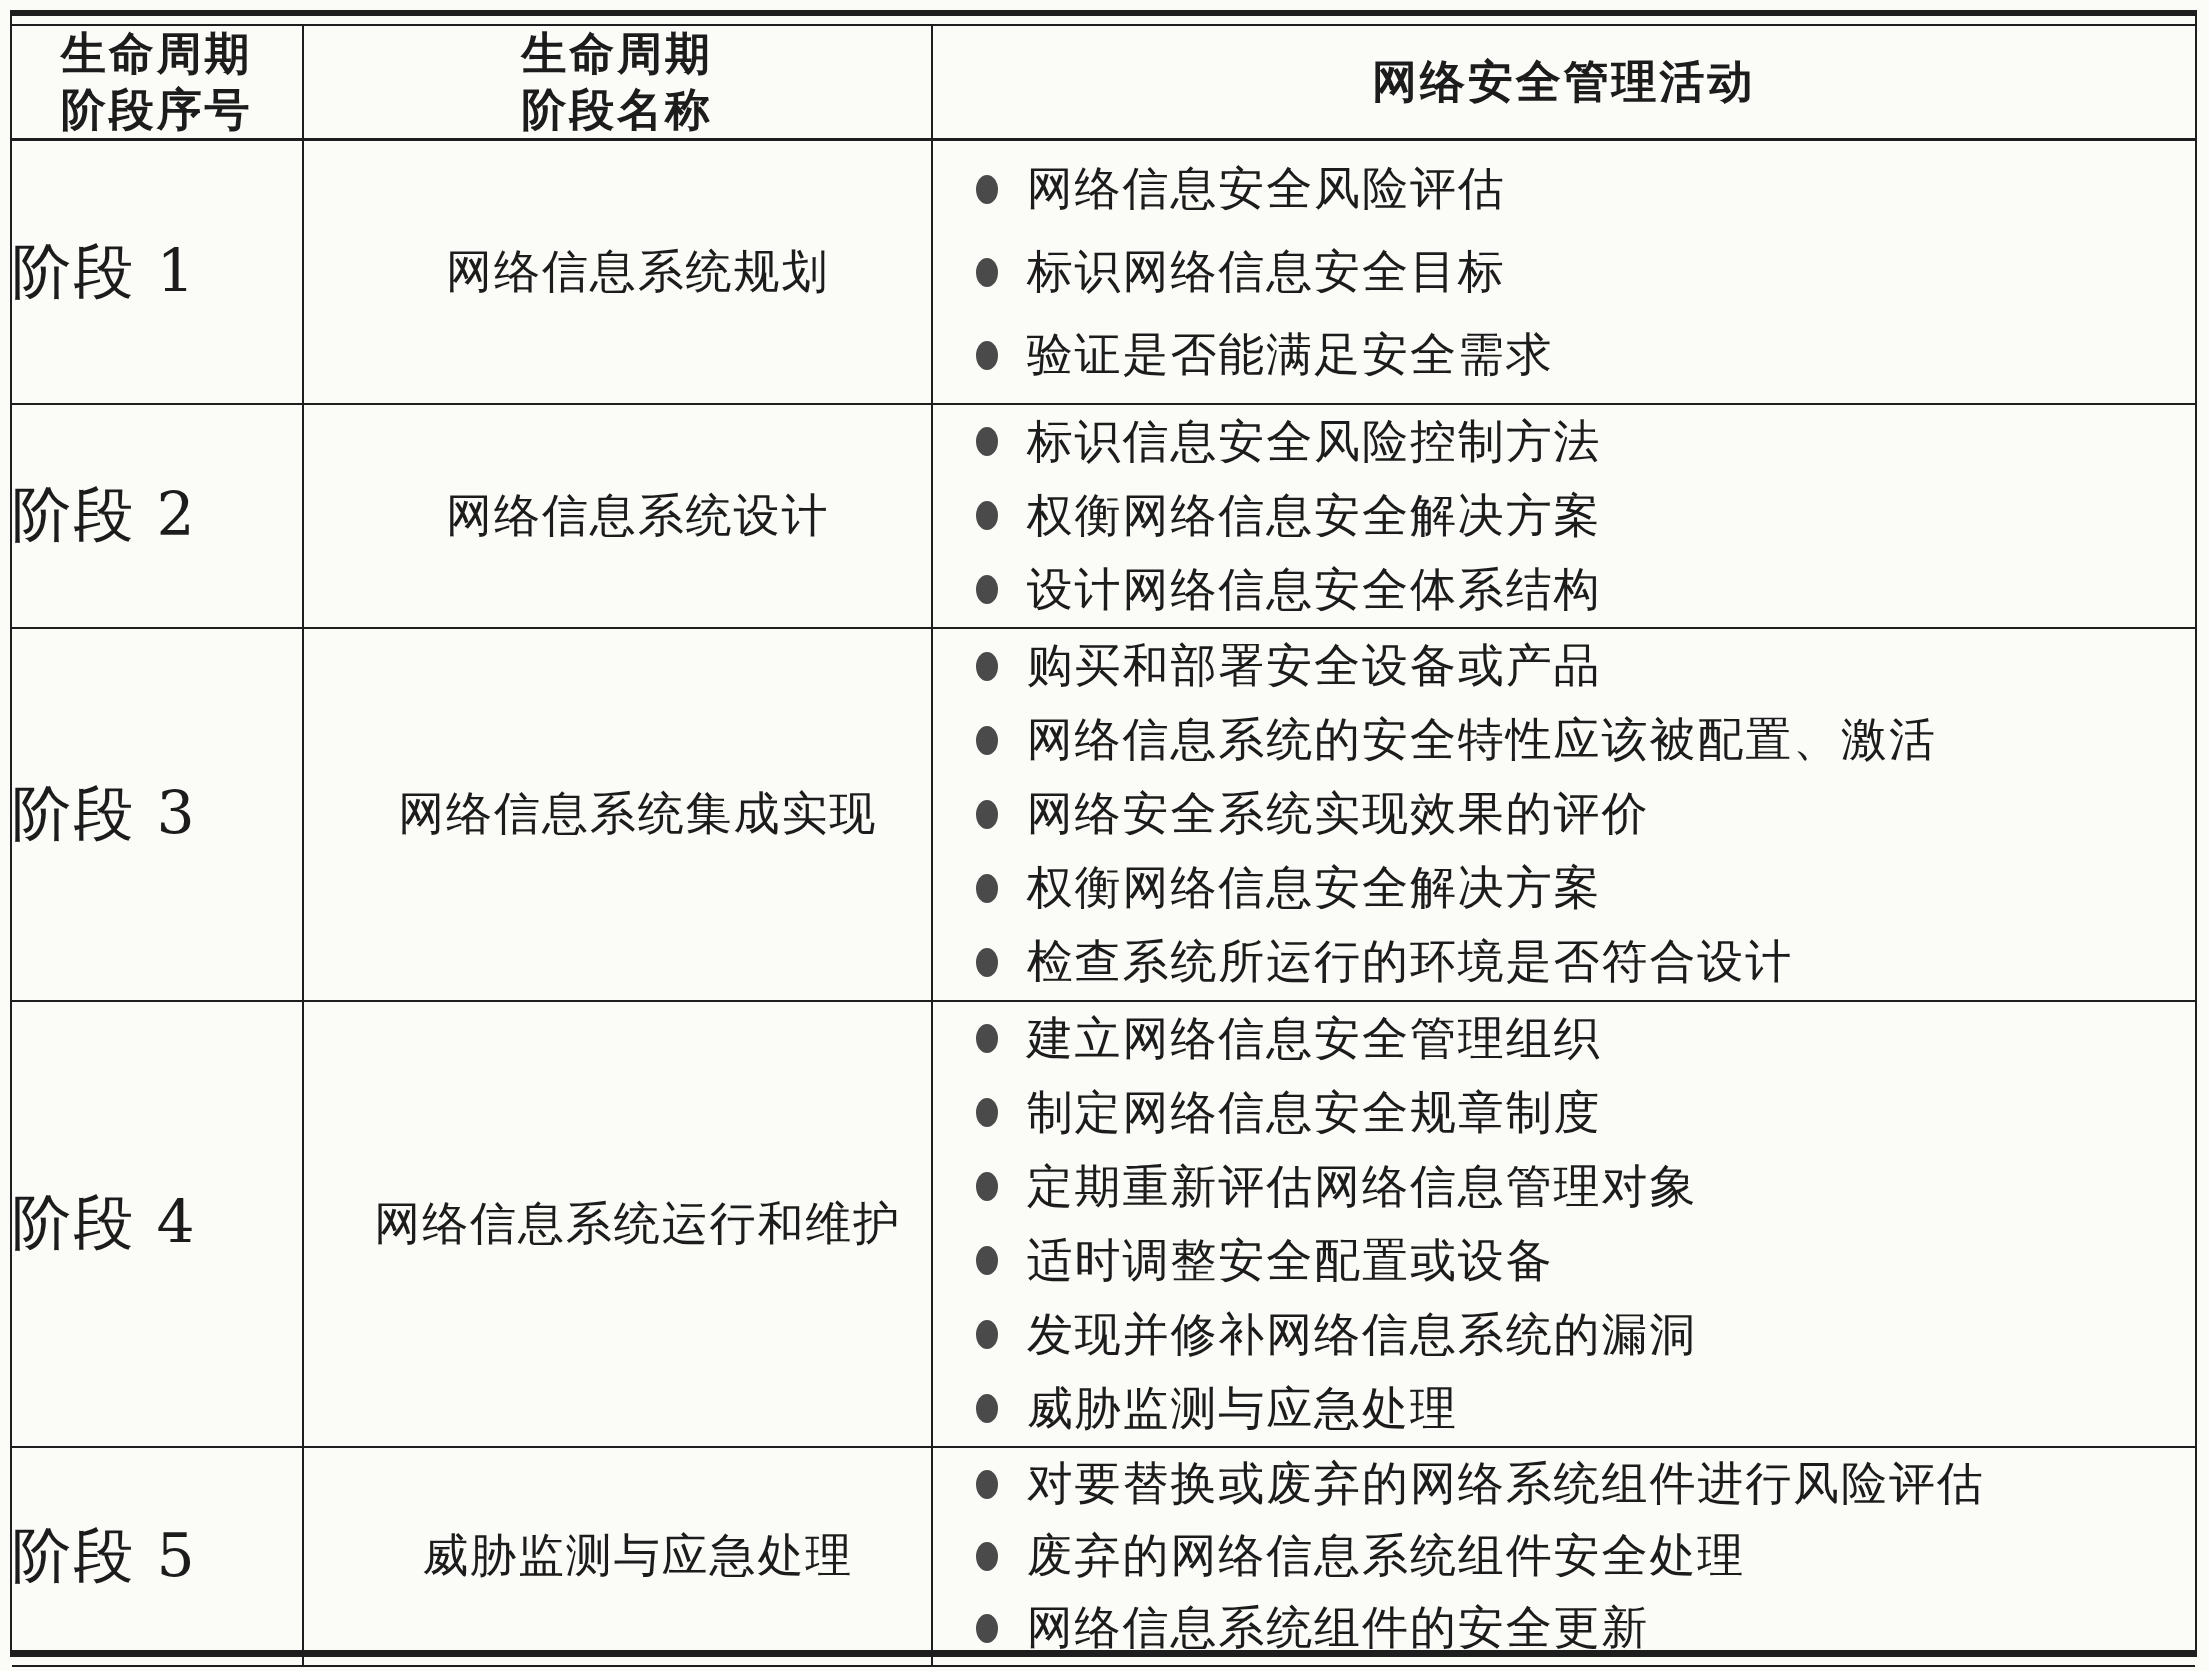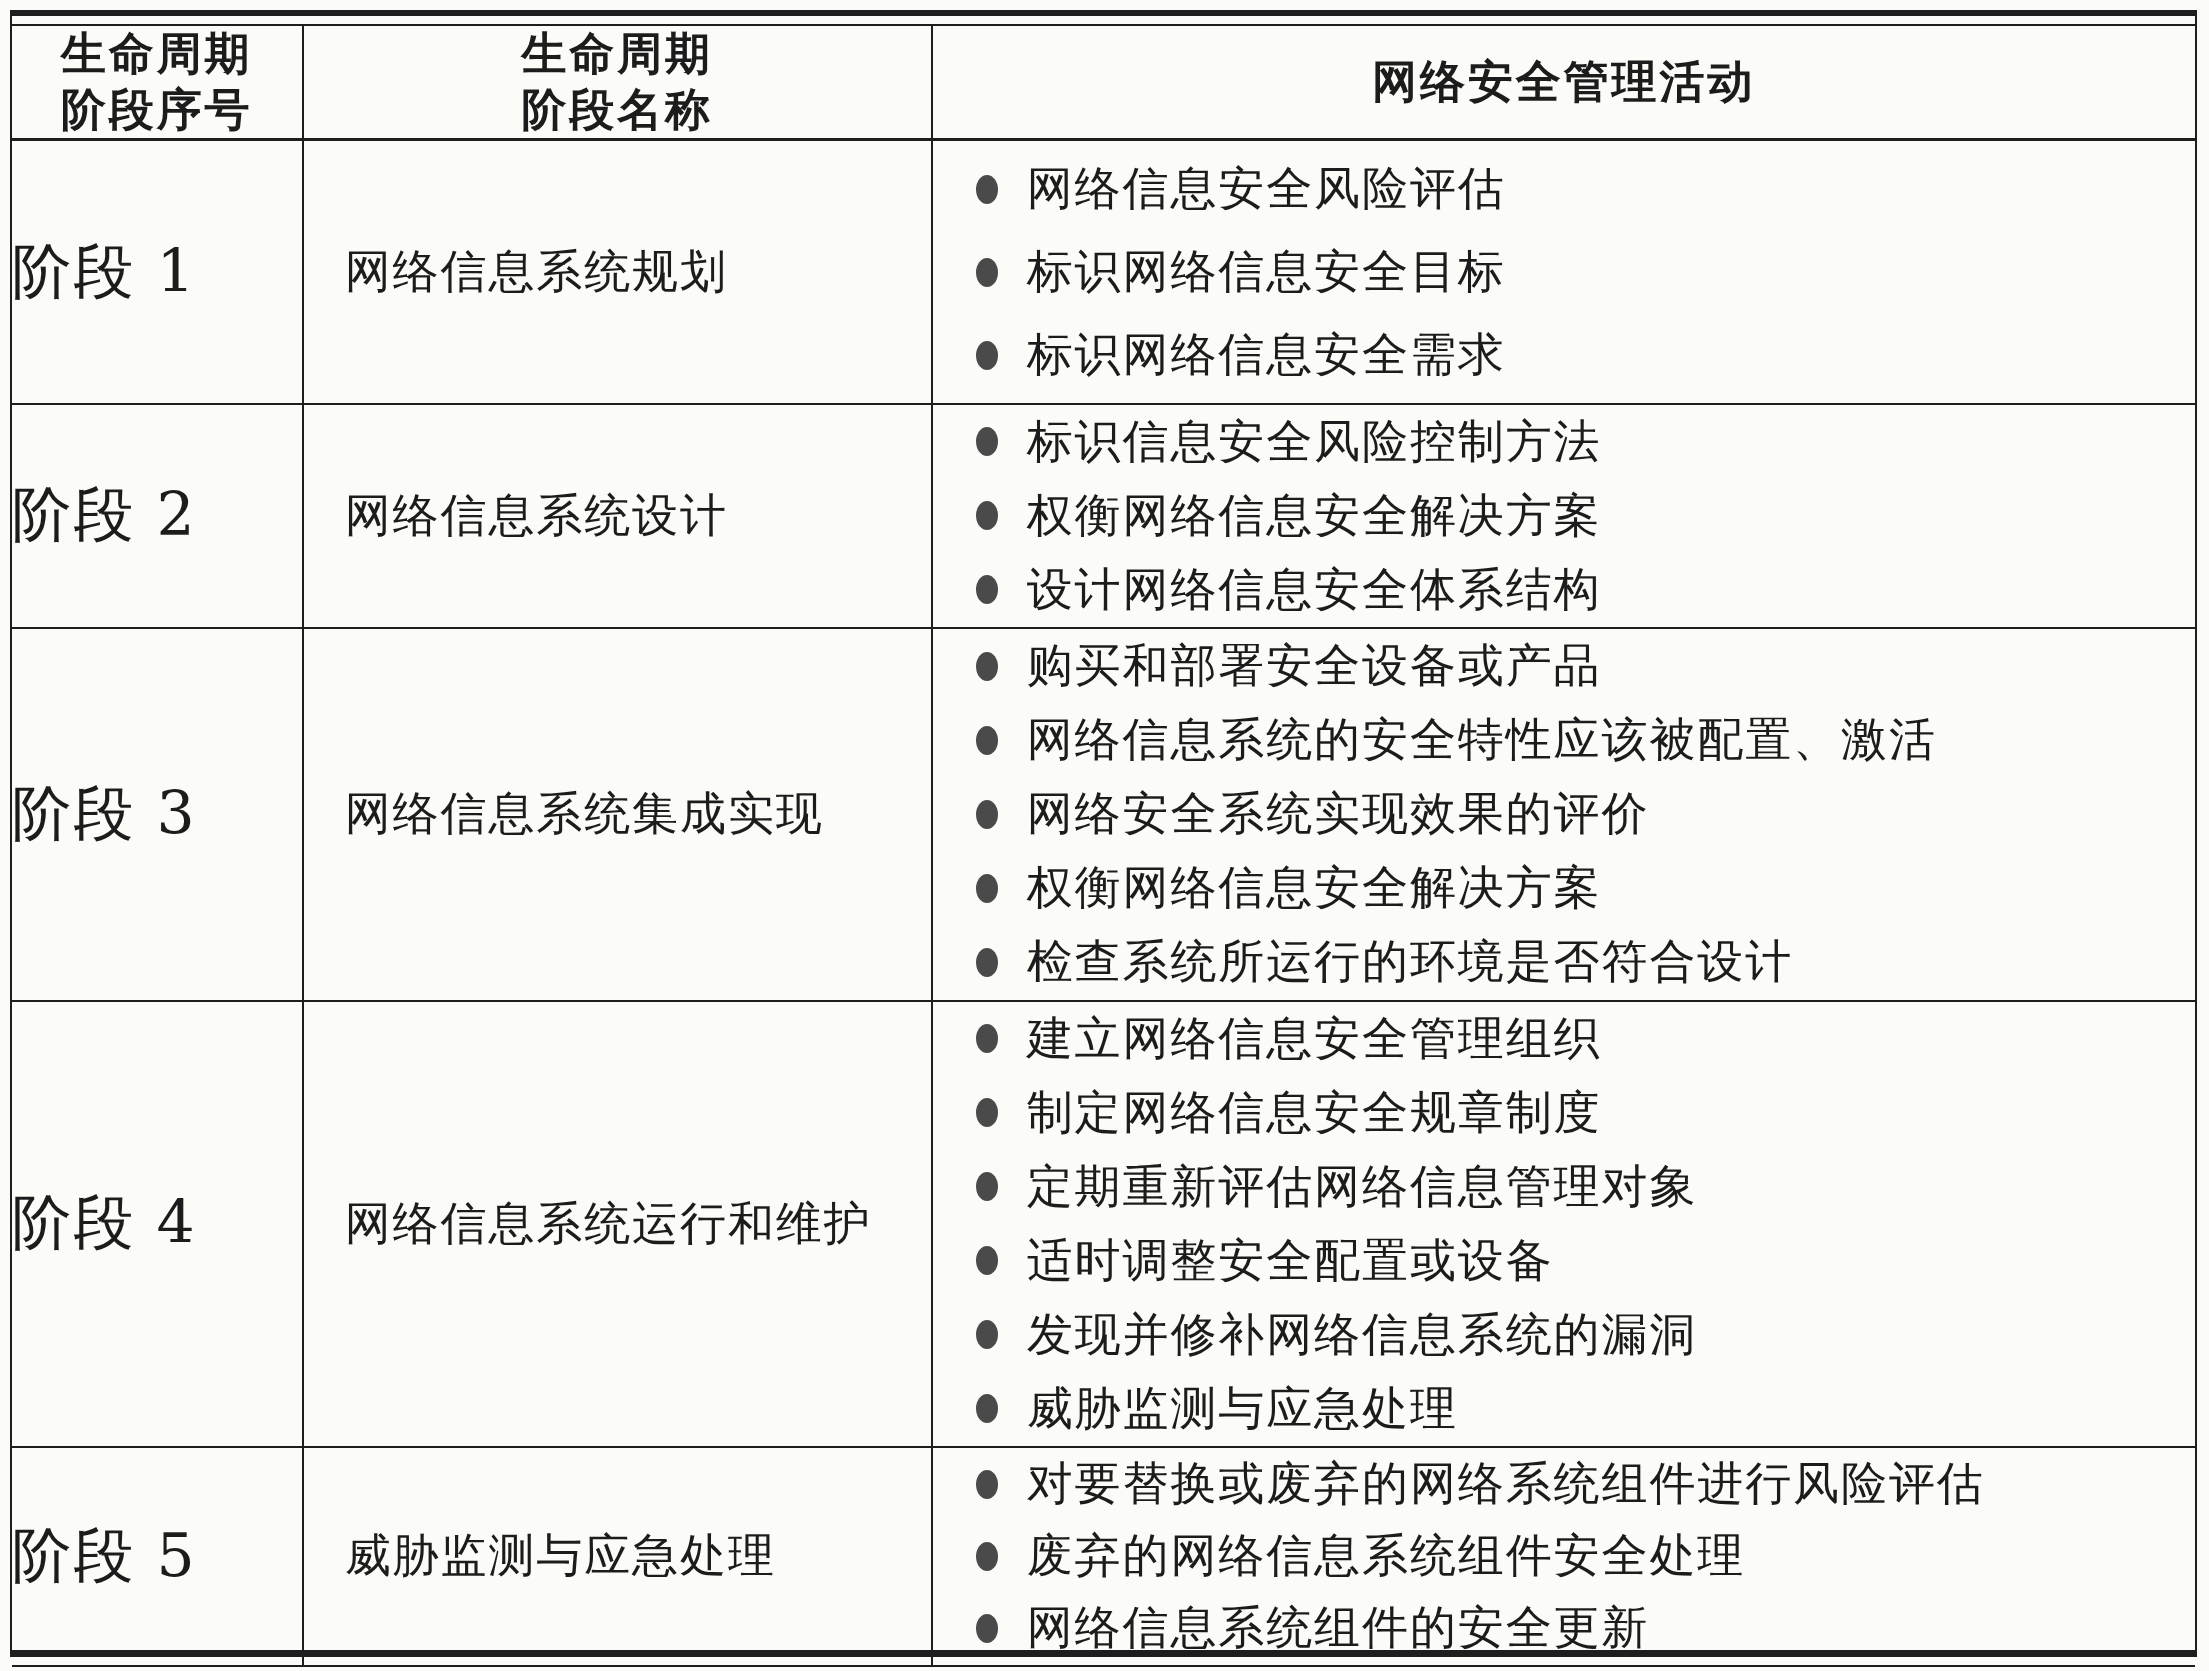--- a/index.html
+++ b/index.html
@@ -67,21 +67,21 @@
     line-height: 56px;
   }
   td.stage {
     font-size: 60px;
     letter-spacing: 1.9px;
   }
   td.name {
     font-size: 46px;
     letter-spacing: 1.9px;
     padding-left: 41px;
-    text-align: left;
+    text-align: center;
     margin-left: 31px;
   }
   td.acts { text-align: right; }
   ul.activity-list {
     list-style: none;
     margin: 0;
     padding: 0 9.7px 0 43px;
   }
   ul.activity-list li {
     display: flex;
@@ -138,21 +138,21 @@
                 <li>
                   <span class="bullet"></span>
                   <span>网络信息安全风险评估</span>
                 </li>
                 <li>
                   <span class="bullet"></span>
                   <span>标识网络信息安全目标</span>
                 </li>
                 <li>
                   <span class="bullet"></span>
-                  <span>标识网络信息安全需求</span>
+                  <span>验证是否能满足安全需求</span>
                 </li>
               </ul>
             </td>
           </tr>
           <tr>
             <td class="stage">阶段 2</td>
             <td class="name bl">网络信息系统设计</td>
             <td class="acts bl">
               <ul class="activity-list">
                 <li>

